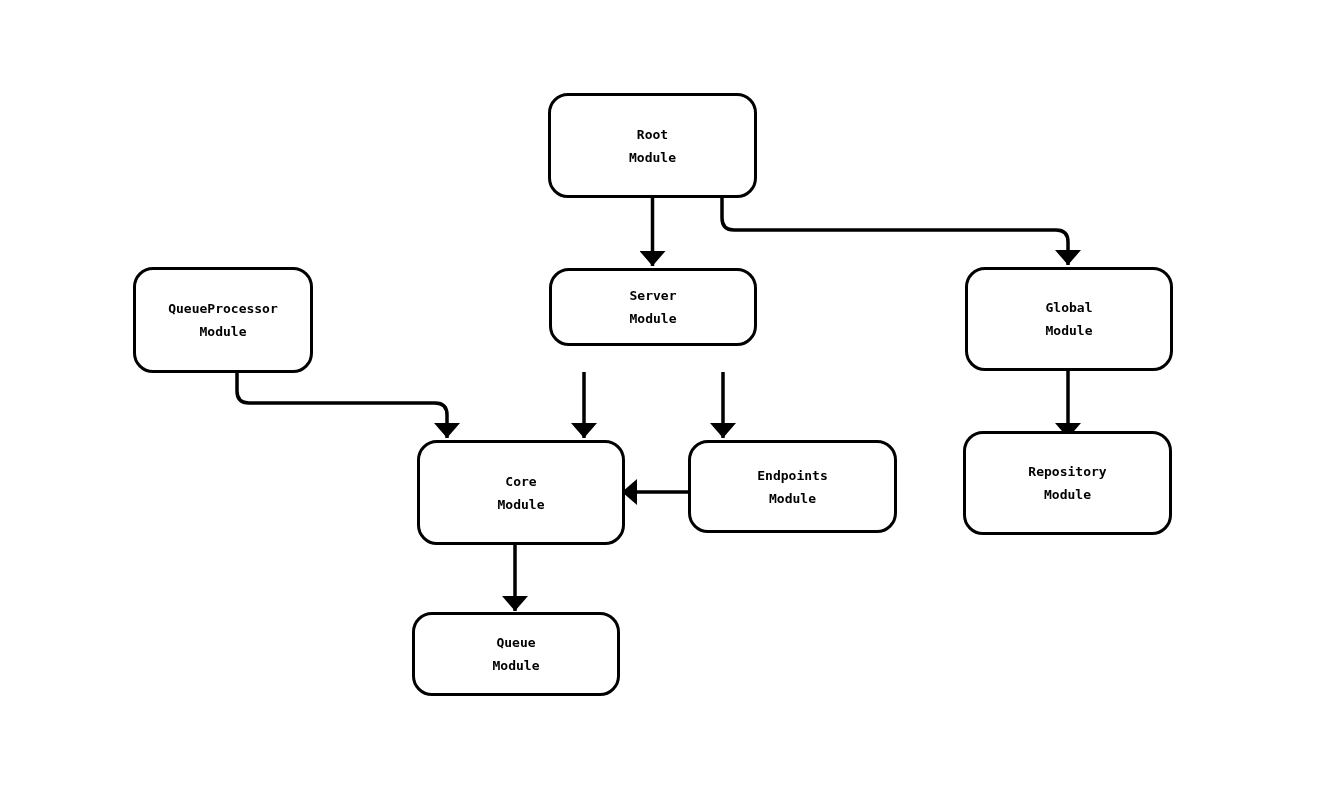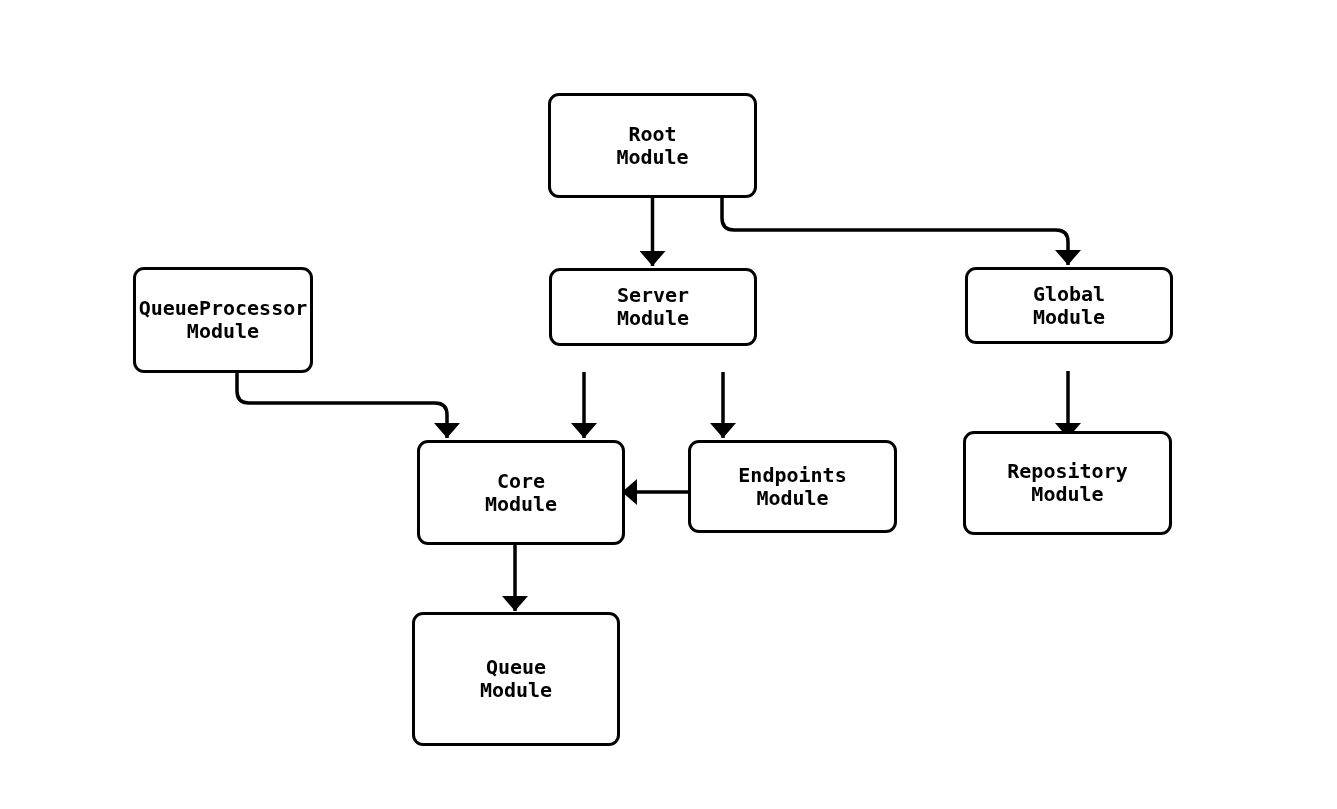--- a/index.html
+++ b/index.html
@@ -29,39 +29,39 @@
     stroke: var(--edge, #000000);
     stroke-width: 3.5;
     fill: none;
     marker-end: url(#arrowhead);
   }
   .node {
     position: absolute;
     box-sizing: border-box;
     background: var(--node-fill, #ffffff);
     border: 3.5px solid var(--node-border, #000000);
-    border-radius: 11px;
+    border-radius: 20px;
     display: flex;
     align-items: center;
     justify-content: center;
     text-align: center;
     font-weight: bold;
-    font-size: 20px;
+    font-size: 13px;
     line-height: 23px;
     color: var(--text, #000000);
     white-space: pre-line;
   }
   #n-root           { left: 548px; top:  93px; width: 209px; height: 105px; }
   #n-server         { left: 549px; top: 268px; width: 208px; height: 78px; }
-  #n-global         { left: 965px; top: 267px; width: 208px; height: 77px; }
+  #n-global         { left: 965px; top: 267px; width: 208px; height: 104px; }
   #n-queueprocessor { left: 133px; top: 267px; width: 180px; height: 106px; }
   #n-core           { left: 411px; top: 440px; width: 208px; height: 105px; margin-left: 6px; }
   #n-endpoints      { left: 688px; top: 440px; width: 209px; height: 93px; }
   #n-repository     { left: 963px; top: 431px; width: 209px; height: 104px; }
-  #n-queue          { left: 412px; top: 612px; width: 208px; height: 134px; }
+  #n-queue          { left: 412px; top: 612px; width: 208px; height: 84px; }
 </style>
 </head>
 <body>
 
 <div class="diagram">
 
   <svg class="edges" width="1337" height="809" viewBox="0 0 1337 809" xmlns="http://www.w3.org/2000/svg">
     <defs>
       <marker id="arrowhead" markerUnits="userSpaceOnUse" markerWidth="15" markerHeight="26" viewBox="0 0 15 26" refX="15" refY="13" orient="auto">
         <path d="M0,0 L15,13 L0,26 Z" fill="#000000"></path>

